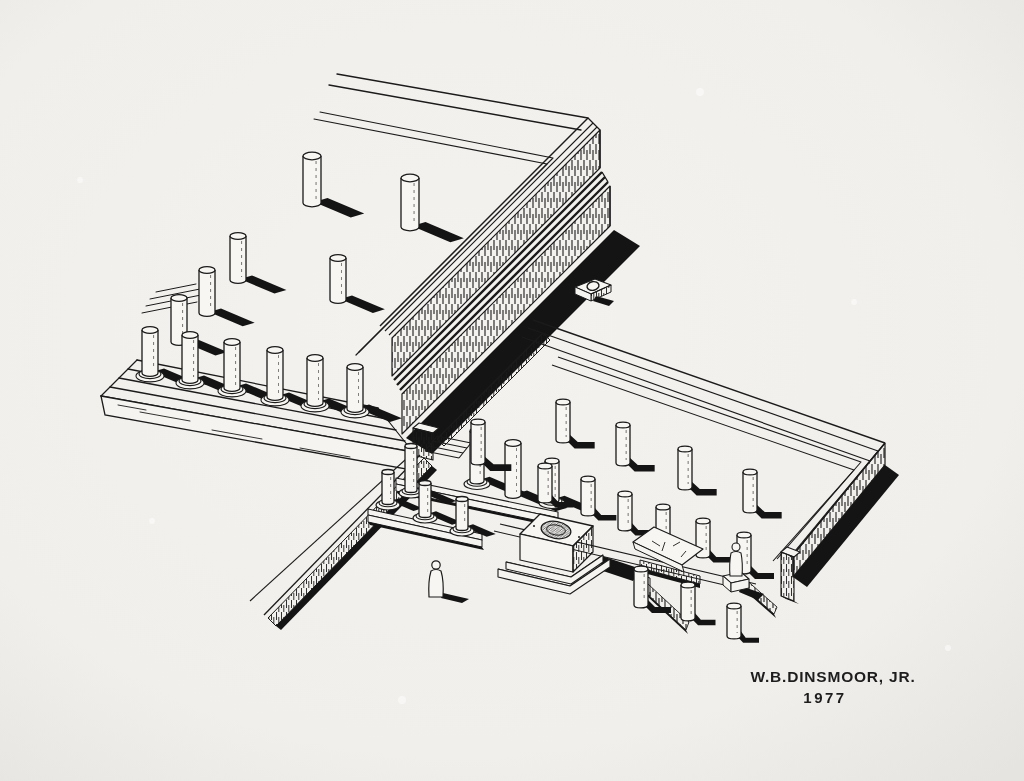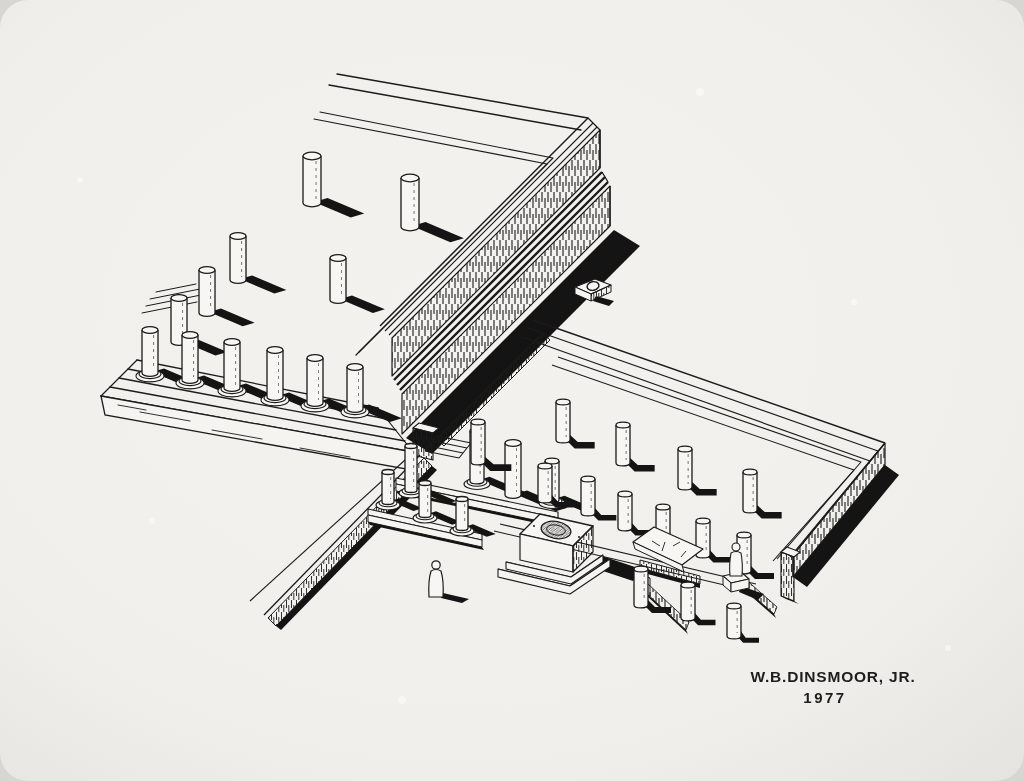--- a/index.html
+++ b/index.html
@@ -1,17 +1,17 @@
 <!DOCTYPE html>
 <html><head>
 <meta charset="utf-8">
 <style>
   html,body{margin:0;padding:0;background:#d8d6d2;}
   .stage{width:1024px;height:781px;position:relative;overflow:hidden;
-         font-family:"Liberation Sans", sans-serif;border-radius:28px;}
+         font-family:"Liberation Sans", sans-serif;}
   svg{display:block;}
   .sig{font-family:"Liberation Sans", sans-serif;font-weight:600;fill:#1d1d1d;}
 </style>
 </head>
 <body>
 
 <div class="stage">
 <svg viewBox="0 0 1024 781" width="1024" height="781">
   <defs>
     <radialGradient id="paper" cx="45%" cy="42%" r="78%">

